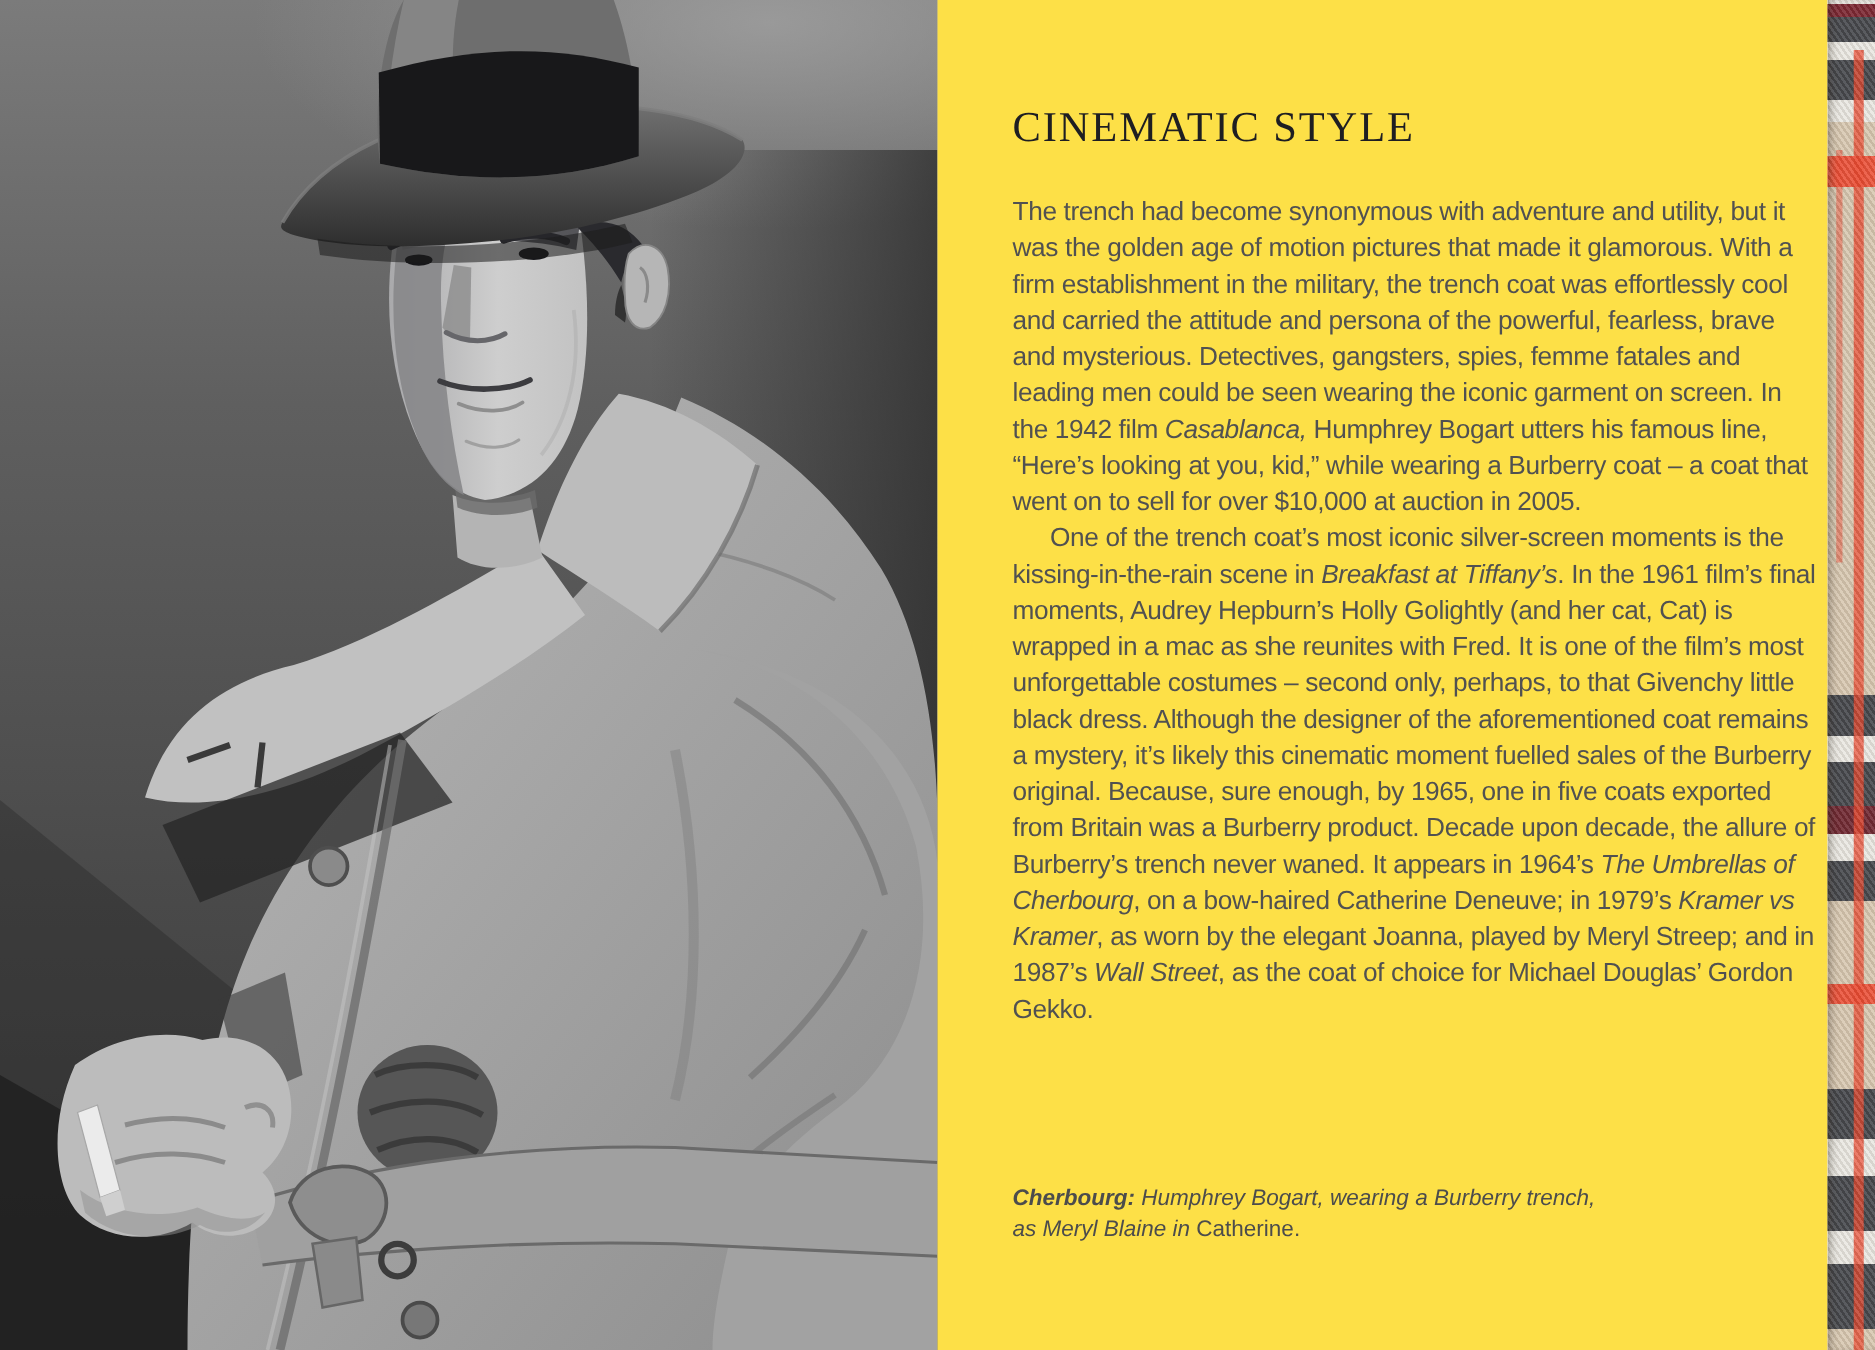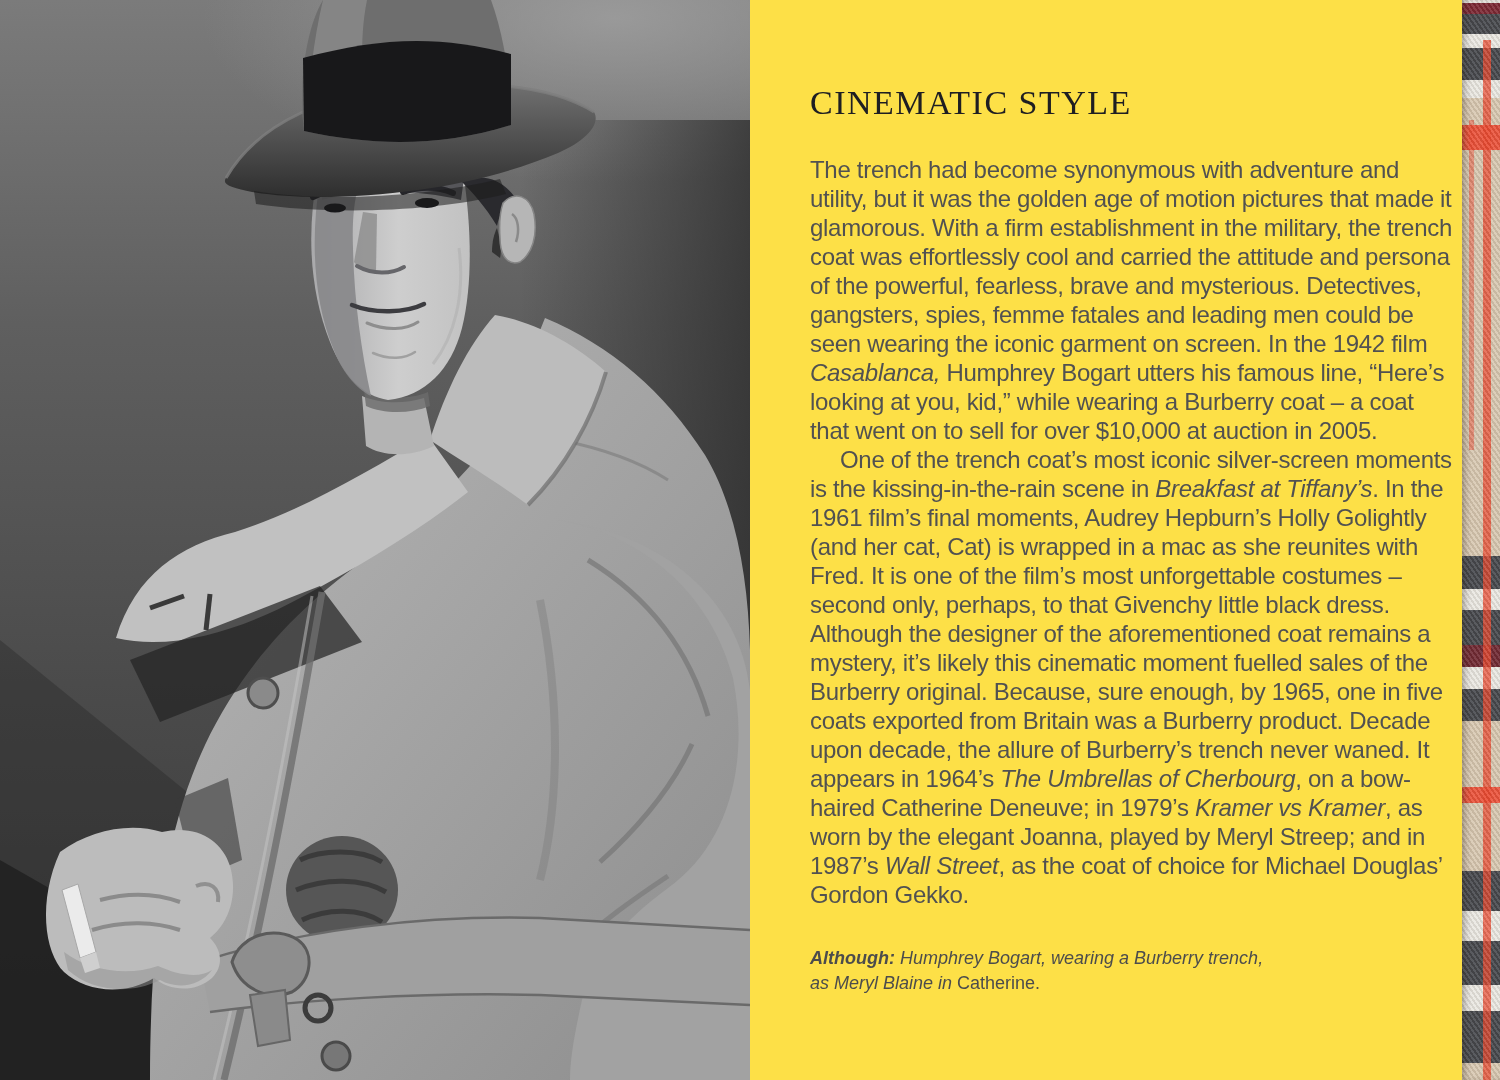--- a/index.html
+++ b/index.html
@@ -13,21 +13,21 @@
 
   
   .edge-tick{position:absolute;left:753px;top:26px;width:7px;height:3px;background:#9d9d9d;}
 
   
   .text-page{position:absolute;left:750px;top:0;width:852px;height:1080px;background:#fde047;padding-left:21px;}
   .heading{position:absolute;left:60px;top:84px;margin:0;
            font-family:"Liberation Serif","DejaVu Serif",serif;font-weight:400;
            font-size:34px;line-height:1.1;letter-spacing:1.5px;color:#1e1e22;}
   .body-text{position:absolute;left:60px;top:155px;width:648px;
-             font-size:24px;line-height:29px;letter-spacing:-0.3px;color:#515151;}
+             font-size:21px;line-height:29px;letter-spacing:-0.3px;color:#515151;}
   .body-text p{margin:0;}
   .body-text p.indent{text-indent:30px;}
   em{font-style:italic;}
   strong.italic{font-style:italic;font-weight:700;}
   .photo-caption{position:absolute;left:60px;top:946px;width:500px;
                  font-size:18px;line-height:25px;color:#4c4c4c;white-space:pre-line;}
   .page-number{position:absolute;left:60px;top:1026px;width:648px;text-align:center;
                font-family:"Liberation Serif","DejaVu Serif",serif;
                font-size:21px;letter-spacing:2px;color:#2c2c2c;}
 
@@ -218,21 +218,21 @@
   <div class="edge-tick"></div>
 
   <div class="text-page">
     <h1 class="heading">CINEMATIC STYLE</h1>
 
     <div class="body-text">
         <p><span>The trench had become synonymous with adventure and utility, but it was the golden age of motion pictures that made it glamorous. With a firm establishment in the military, the trench coat was effortlessly cool and carried the attitude and persona of the powerful, fearless, brave and mysterious. Detectives, gangsters, spies, femme fatales and leading men could be seen wearing the iconic garment on screen. In the 1942 film </span><em>Casablanca,</em><span> Humphrey Bogart utters his famous line, “Here’s looking at you, kid,” while wearing a Burberry coat – a coat that went on to sell for over $10,000 at auction in 2005.</span></p>
         <p class="indent"><span>One of the trench coat’s most iconic silver-screen moments is the kissing-in-the-rain scene in </span><em>Breakfast at Tiffany’s</em><span>. In the 1961 film’s final moments, Audrey Hepburn’s Holly Golightly (and her cat, Cat) is wrapped in a mac as she reunites with Fred. It is one of the film’s most unforgettable costumes – second only, perhaps, to that Givenchy little black dress. Although the designer of the aforementioned coat remains a mystery, it’s likely this cinematic moment fuelled sales of the Burberry original. Because, sure enough, by 1965, one in five coats exported from Britain was a Burberry product. Decade upon decade, the allure of Burberry’s trench never waned. It appears in 1964’s </span><em>The Umbrellas of Cherbourg</em><span>, on a bow-haired Catherine Deneuve; in 1979’s </span><em>Kramer vs Kramer</em><span>, as worn by the elegant Joanna, played by Meryl Streep; and in 1987’s </span><em>Wall Street</em><span>, as the coat of choice for Michael Douglas’ Gordon Gekko.</span></p>
       </div>
 
-    <div class="photo-caption"><strong class="italic">Although:</strong><em> Humphrey Bogart, wearing a Burberry trench,
+    <div class="photo-caption"><strong class="italic">Cherbourg:</strong><em> Humphrey Bogart, wearing a Burberry trench,
 as Meryl Blaine in </em><span>Catherine.</span></div>
 
   </div>
 
   <div class="fabric-strip">
     <div class="check-vred-upper"></div>
     <div class="check-vred-main"></div>
     <div class="twill"></div>
   </div>
 

